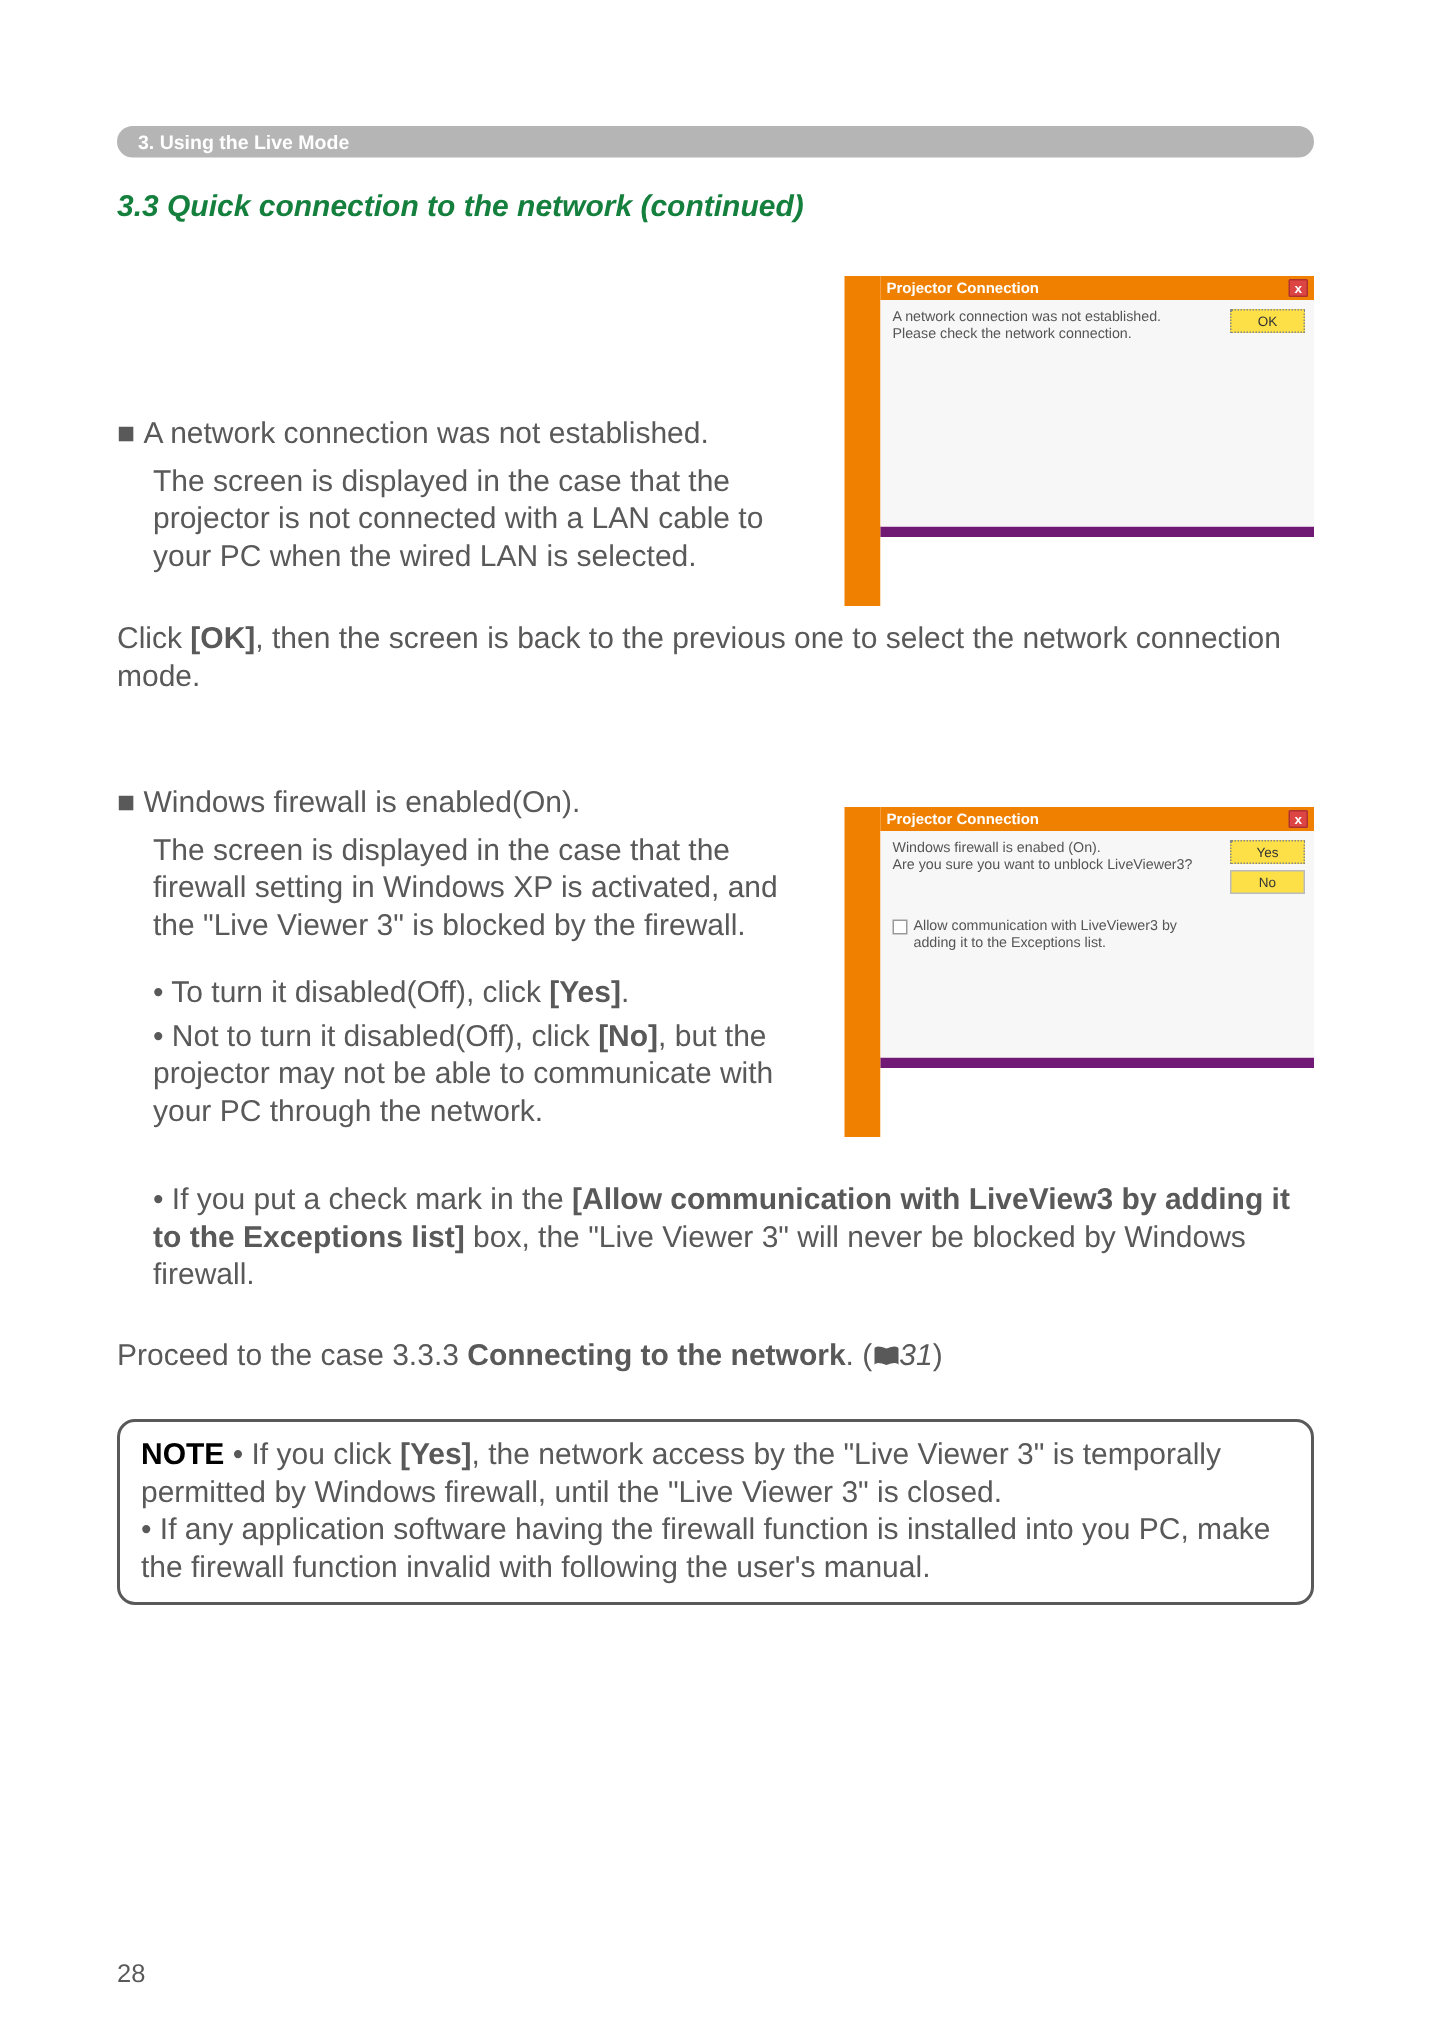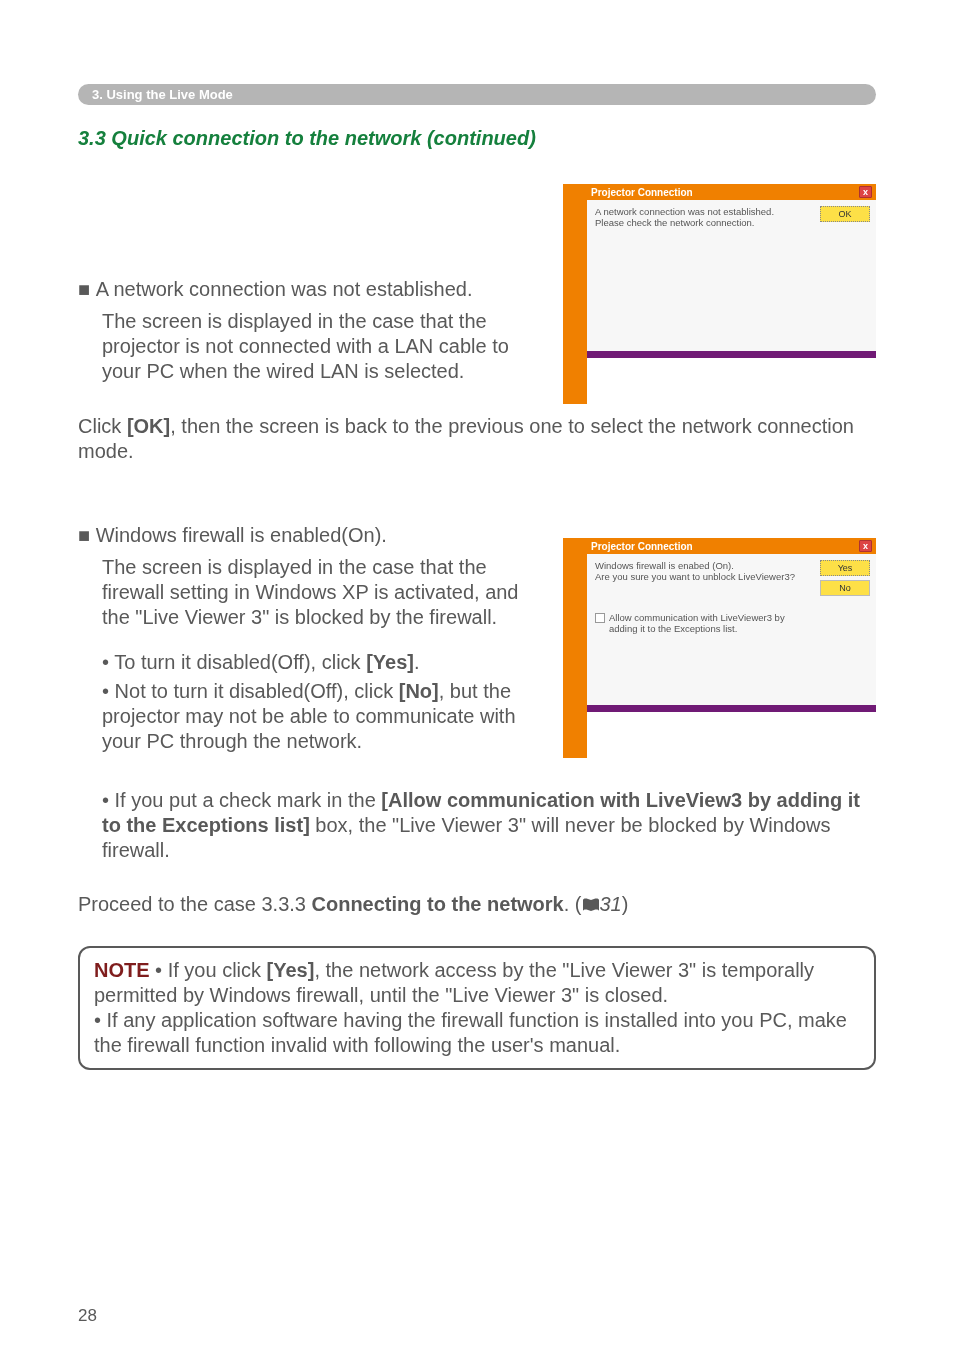--- a/index.html
+++ b/index.html
@@ -179,21 +179,21 @@
   }
   .ref-icon svg { width: 18px; height: 14px; }
   .note-box {
     border: 2px solid #595959;
     border-radius: 12px;
     padding: 10px 14px;
     font-size: 20px;
     color: #595959;
     line-height: 1.25;
   }
-  .note-label { font-weight: bold; color: #7f1d1d; }
+  .note-label { font-weight: bold; color: #000000; }
   .pagenum {
     position: absolute;
     bottom: 28px;
     left: 78px;
     font-size: 17px;
     color: #595959;
   }
   b { font-weight: bold; }
 </style>
 </head>

